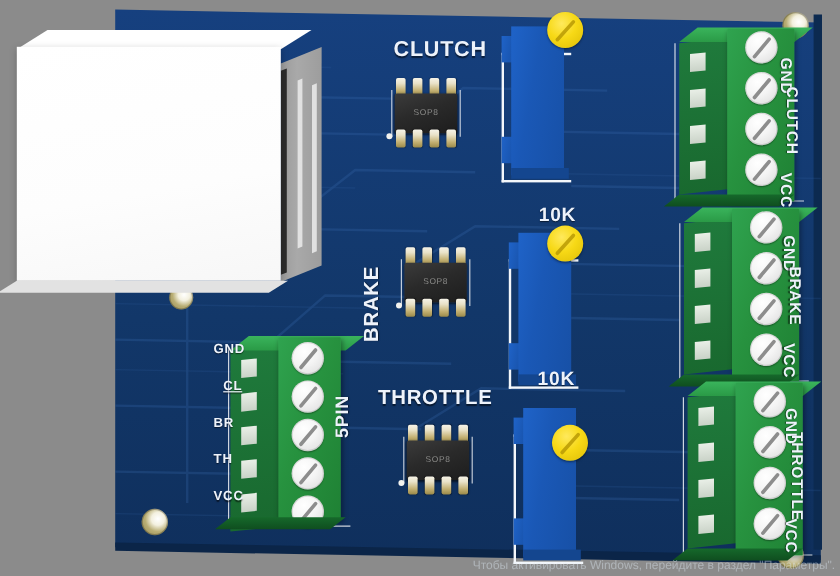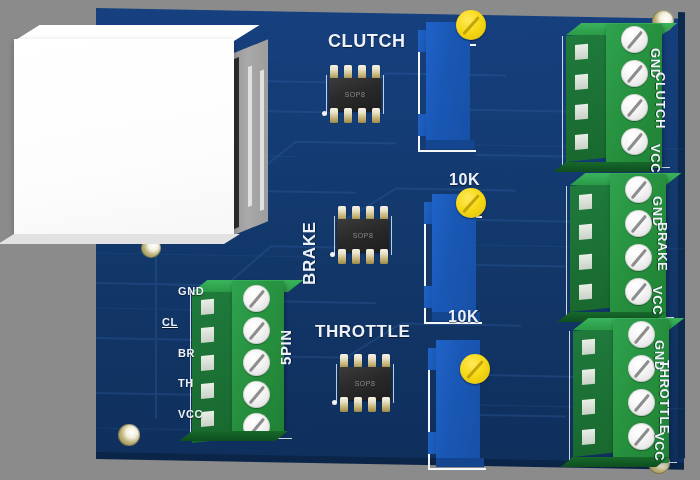--- a/index.html
+++ b/index.html
@@ -413,33 +413,34 @@
       <div class="screw" style="left:11px;top:4px;"></div>
       <div class="screw" style="left:11px;top:36px;"></div>
       <div class="screw" style="left:11px;top:68px;"></div>
       <div class="screw" style="left:11px;top:100px;"></div>
       <div class="screw" style="left:11px;top:132px;"></div>
     </div>
     <div class="term-bottom" style="top:144px;"></div>
   </div>
 
   <div class="silk" style="left:178px;top:285px;font-size:11px;">GND</div>
-  <div class="silk" style="left:162px;top:316px;font-size:11px;text-decoration:underline;">CL</div>
+  <div class="silk" style="left:186px;top:316px;font-size:11px;text-decoration:underline;">CL</div>
   <div class="silk" style="left:178px;top:347px;font-size:11px;">BR</div>
   <div class="silk" style="left:178px;top:377px;font-size:11px;">TH</div>
   <div class="silk" style="left:178px;top:408px;font-size:11px;">VCC</div>
 
   <div class="silk vert" style="left:277px;top:365px;font-size:15px;transform:rotate(-90deg);">5PIN</div>
 
   <div id="rj45">
     <div class="rj-top"></div>
     <div class="rj-side"></div>
     <div class="rj-side-dark"></div>
     <div class="rj-rib" style="left:234px;top:28px;"></div>
     <div class="rj-rib" style="left:246px;top:32px;"></div>
     <div class="rj-face"></div>
     <div class="rj-bottom"></div>
   </div>
 
   <div id="watermark">
+    <div class="wm-sub">Чтобы активировать Windows, перейдите в раздел "Параметры".</div>
   </div>
 
 </div>
 
 </body></html>

